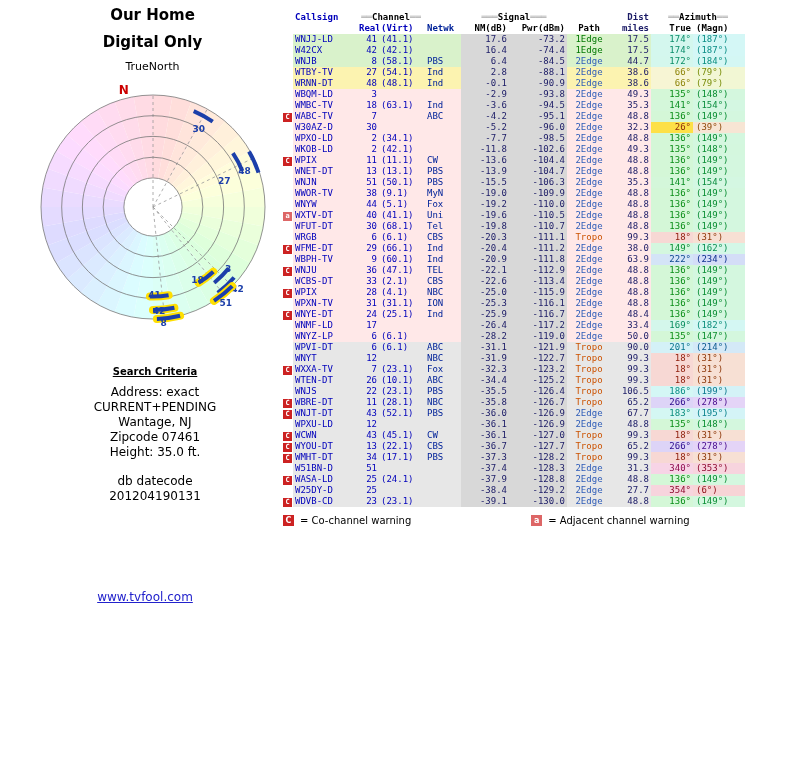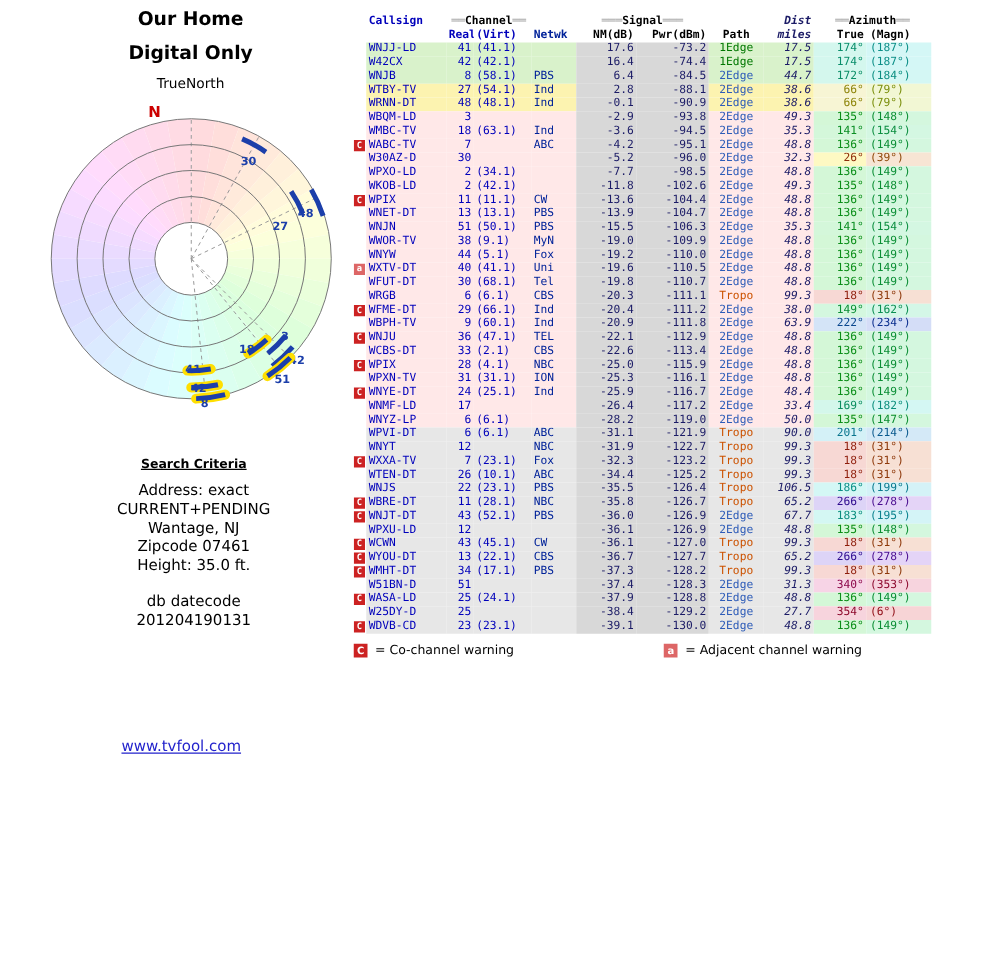--- a/index.html
+++ b/index.html
@@ -26,21 +26,21 @@
   .hc{font-weight:bold;color:#000;}
   .deco{color:#aaa;}
   .c0{width:10px;padding:0;}
   .c1{width:64px;color:#0000bb;}
   .c2{width:22px;text-align:right;color:#0000bb;}
   .c3{width:46px;color:#0000bb;}
   .c4{width:36px;color:#002299;}
   .c5{width:48px;text-align:right;}
   .c6{width:58px;text-align:right;}
   .c7{width:44px;text-align:center;}
-  .c8{width:40px;text-align:right;color:#1b1b66;font-style:italic;}
+  .c8{width:40px;text-align:right;color:#1b1b66;}
   .c9{width:42px;text-align:right;}
   .c10{width:52px;padding-left:3px;}
   .w68{width:68px;text-align:center;}  .w106{width:106px;text-align:center;}  .w94{width:94px;text-align:center;}
   .g  .tc{background:#d9f2cb;}
   .y  .tc{background:#fcf3b0;}
   .p  .tc{background:#ffe8e8;}
   .gy .tc{background:#e7e7e7;}
   .tc.c5,.tc.c6{background:#d8d8d8;color:#1b1b66;}
   .tc.c0{background:#fff;}
   .flag{display:inline-block;width:9px;height:9px;background:#c22;color:#fff;font-size:7px;line-height:9px;text-align:center;font-weight:bold;margin-top:1px;}
@@ -303,21 +303,21 @@
         <div class="trow p">
           <div class="tc c0"></div>
           <div class="tc c1">W30AZ-D</div>
           <div class="tc c2">30</div>
           <div class="tc c3"></div>
           <div class="tc c4"></div>
           <div class="tc c5">-5.2</div>
           <div class="tc c6">-96.0</div>
           <div class="tc c7" style="color: rgb(46, 92, 184);">2Edge</div>
           <div class="tc c8">32.3</div>
-          <div class="tc c9" style="color: rgb(142, 46, 11); background: #fef9c3;">26°</div>
+          <div class="tc c9" style="color: rgb(142, 46, 11); background: #fde047;">26°</div>
           <div class="tc c10" style="color: rgb(142, 74, 11); background: rgb(247, 229, 212);">(39°)</div>
         </div>
         <div class="trow p">
           <div class="tc c0"></div>
           <div class="tc c1">WPXO-LD</div>
           <div class="tc c2">2</div>
           <div class="tc c3">(34.1)</div>
           <div class="tc c4"></div>
           <div class="tc c5">-7.7</div>
           <div class="tc c6">-98.5</div>

